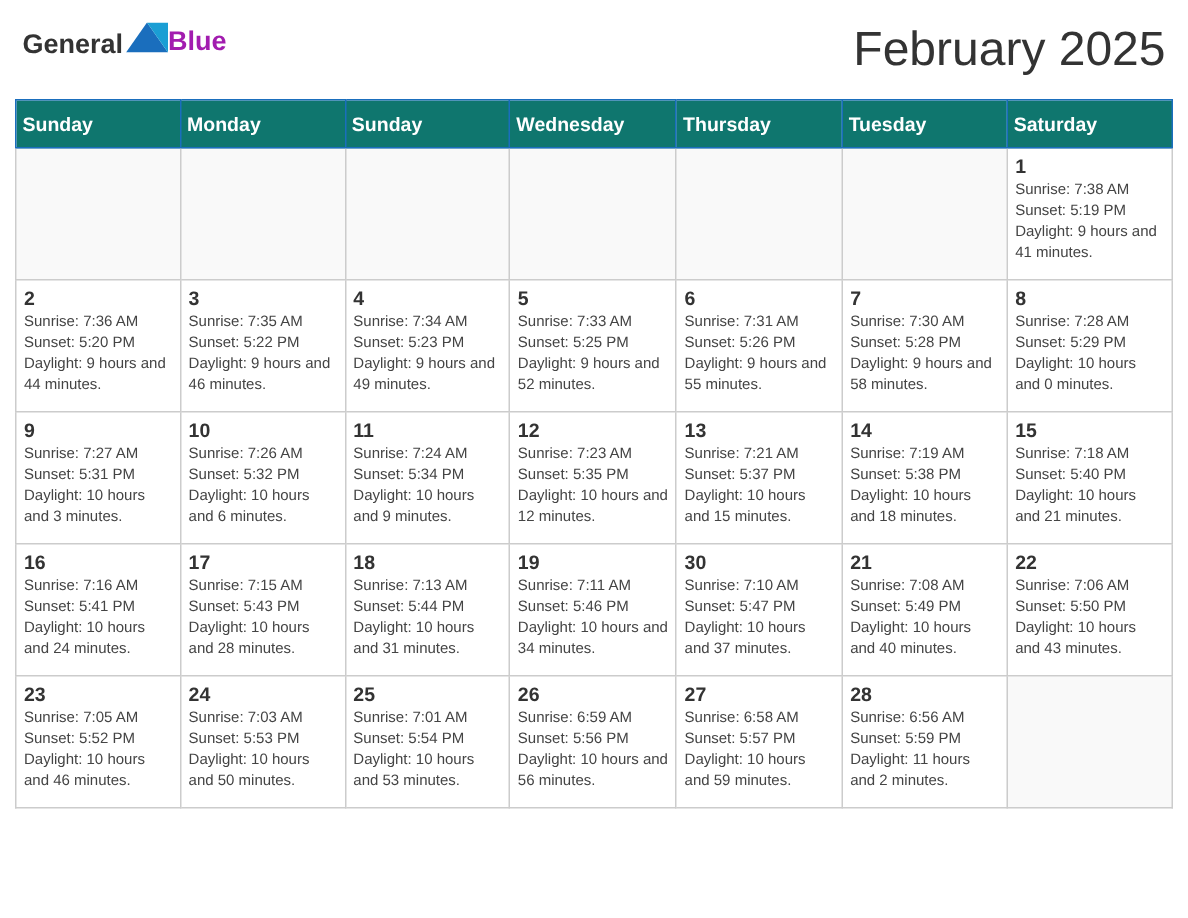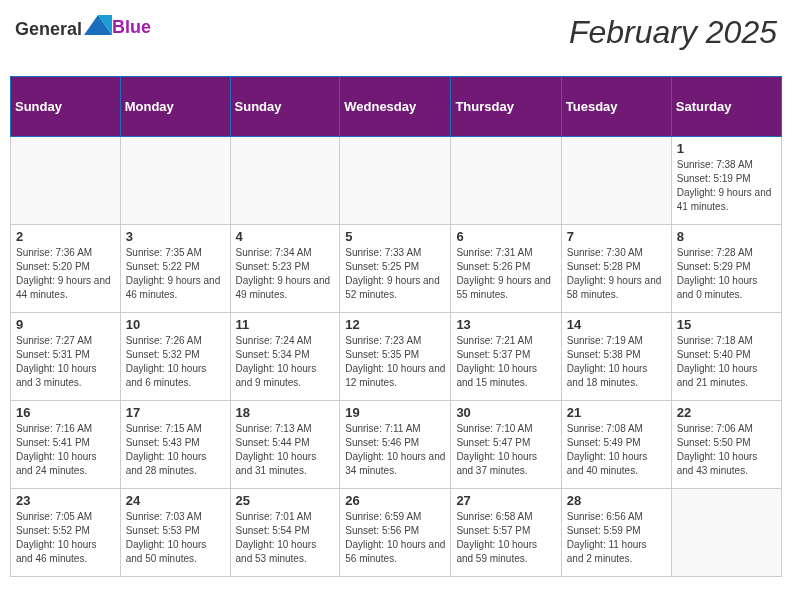--- a/index.html
+++ b/index.html
@@ -7,21 +7,21 @@
       font-family: Arial, sans-serif;
       background: #fff;
       width: 792px;
       min-height: 612px;
       padding: 10px;
     }
     .header {
       display: flex;
       justify-content: space-between;
       align-items: flex-start;
-      margin-bottom: 26px;
+      margin-bottom: 16px;
       padding: 5px 5px 0 5px;
     }
     .logo {
       display: flex;
       align-items: center;
     }
     .logo-text-general {
       font-size: 18px;
       font-weight: bold;
       color: #333;
@@ -37,35 +37,34 @@
       margin-left: 2px;
     }
     .title-block {
       text-align: right;
     }
     .calendar-title {
       font-size: 32px;
       font-weight: normal;
       color: #333;
       line-height: 1.1;
-      font-style: italic;
     }
     .calendar-subtitle {
       font-size: 16px;
       color: #555;
     }
     .calendar {
       width: 100%;
       border-collapse: collapse;
       border: 1px solid #ccc;
     }
     .calendar th {
-      background-color: #701a75;
+      background-color: #0f766e;
       color: #fff;
-      padding: 22px 4px;
+      padding: 8px 4px;
       font-size: 13px;
       font-weight: bold;
       text-align: left;
       border: 1px solid #1a6ebd;
     }
     .calendar td {
       vertical-align: top;
       border: 1px solid #ccc;
       padding: 4px 5px;
       min-height: 80px;

